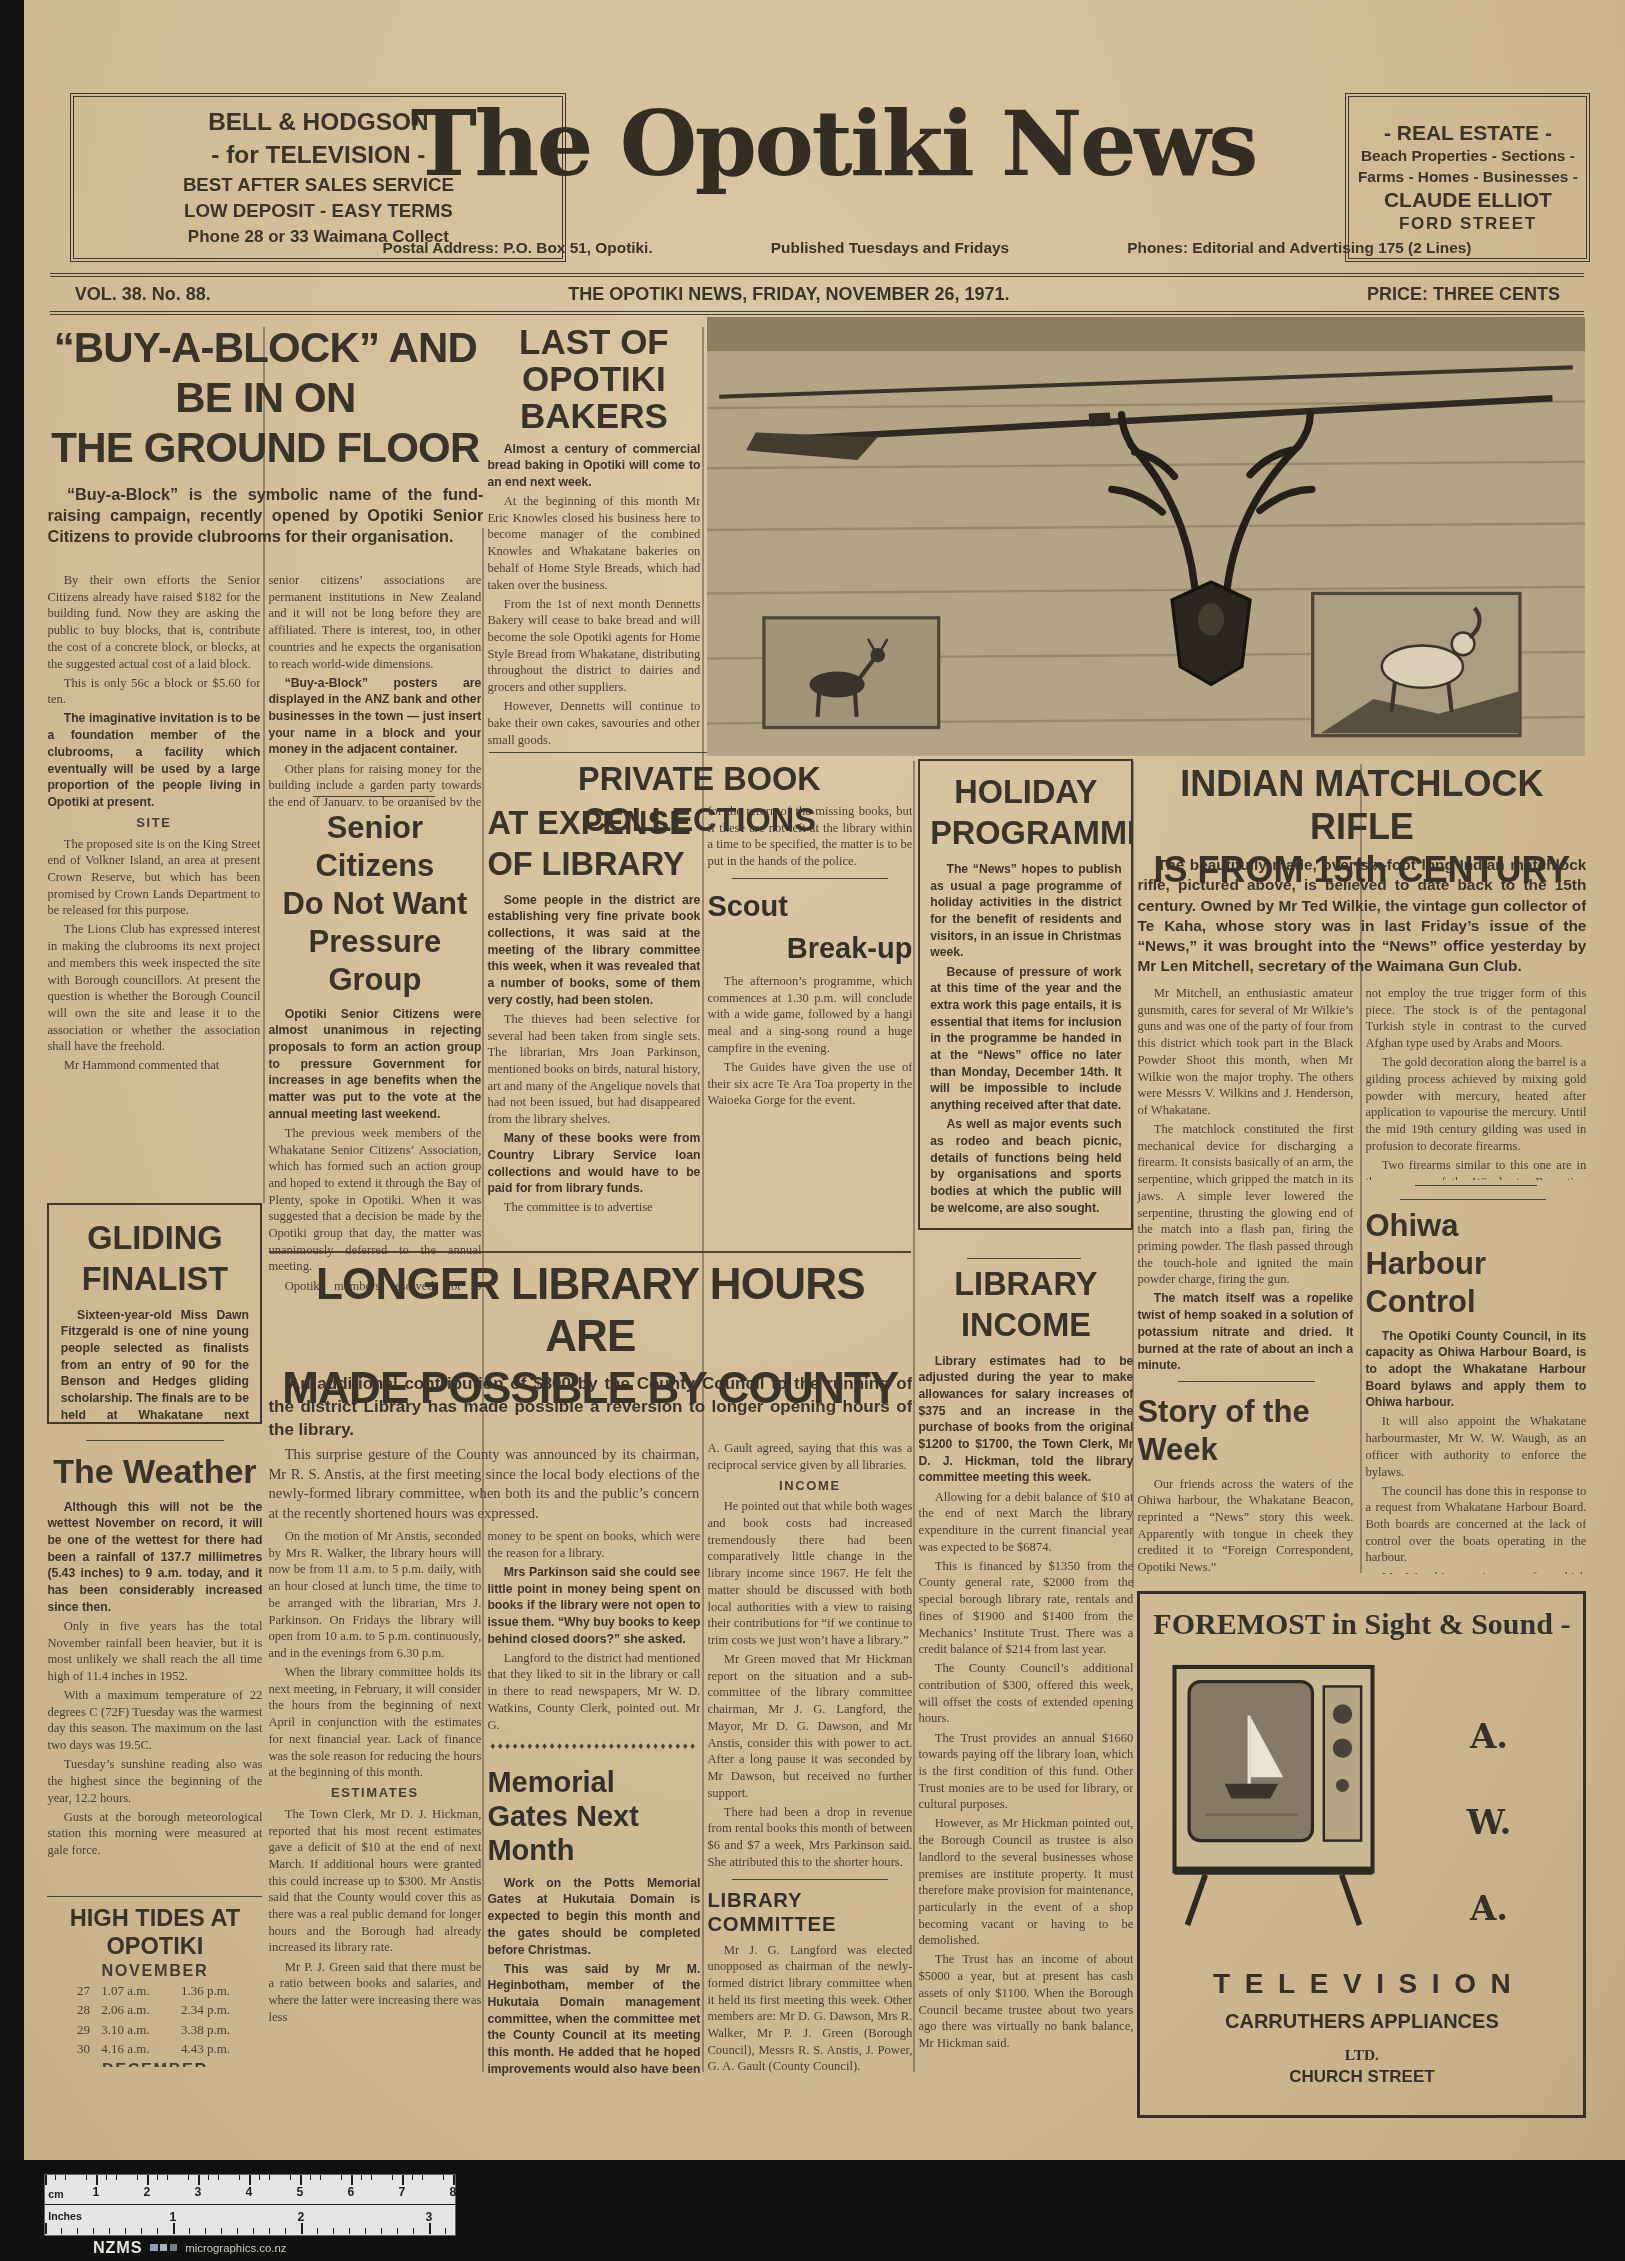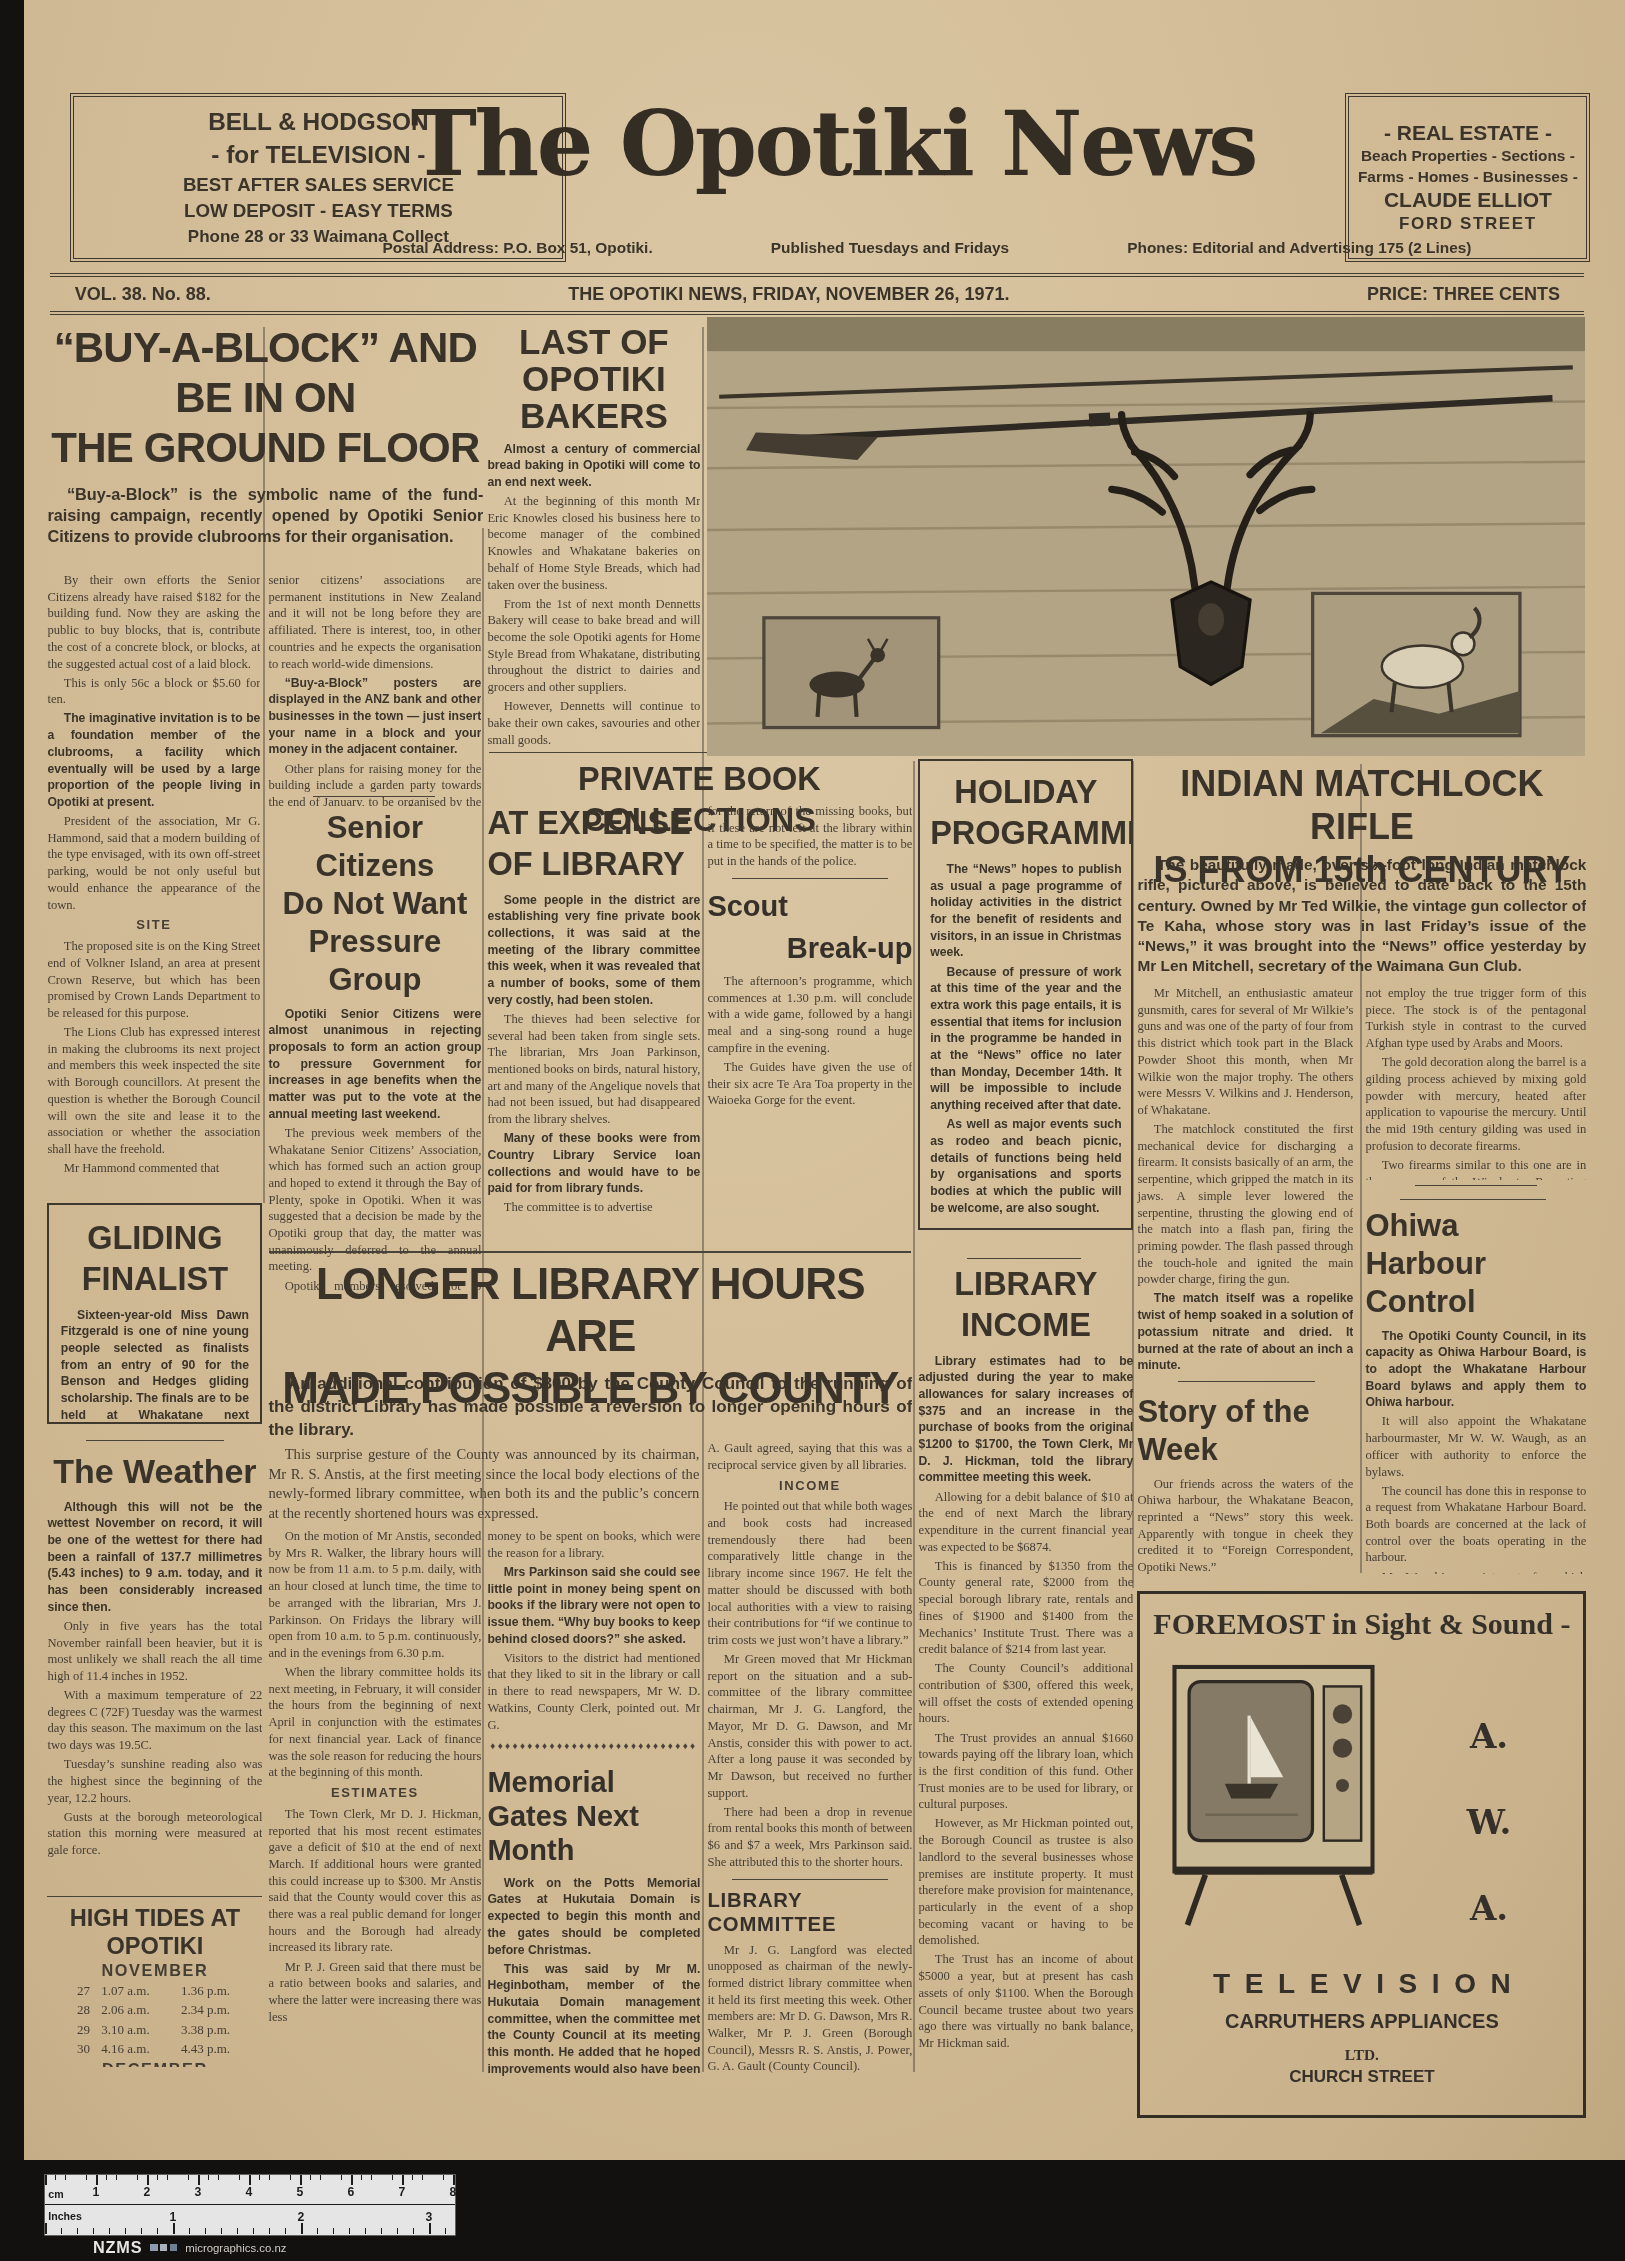--- a/index.html
+++ b/index.html
@@ -136,21 +136,20 @@
   <div class="abs hl hl52" style="left:23px;top:323px;width:436px;">
       <div class="hl-line">“BUY-A-BLOCK” AND</div>
       <div class="hl-line">BE IN ON</div>
       <div class="hl-line">THE GROUND FLOOR</div>
     </div>
   <p class="abs intro" style="left:23px;top:484px;width:436px;height:81px;overflow:hidden;">“Buy-a-Block” is the symbolic name of the fund-raising campaign, recently opened by Opotiki Senior Citizens to provide clubrooms for their organisation.</p>
   <div class="abs art" style="left:23px;top:572px;width:213px;height:639px;">
       <p class="bp">By their own efforts the Senior Citizens already have raised $182 for the building fund. Now they are asking the public to buy blocks, that is, contribute the cost of a concrete block, or blocks, at the suggested actual cost of a laid block.</p>
       <p class="bp">This is only 56c a block or $5.60 for ten.</p>
       <p class="bp bold">The imaginative invitation is to be a foundation member of the clubrooms, a facility which eventually will be used by a large proportion of the people living in Opotiki at present.</p>
-      <p class="bp">President of the association, Mr G. Hammond, said that a modern building of the type envisaged, with its own off-street parking, would be not only useful but would enhance the appearance of the town.</p>
       <p class="bp subhead">SITE</p>
       <p class="bp">The proposed site is on the King Street end of Volkner Island, an area at present Crown Reserve, but which has been promised by Crown Lands Department to be released for this purpose.</p>
       <p class="bp">The Lions Club has expressed interest in making the clubrooms its next project and members this week inspected the site with Borough councillors. At present the question is whether the Borough Council will own the site and lease it to the association or whether the association shall have the freehold.</p>
       <p class="bp">Mr Hammond commented that</p>
     </div>
   <div class="abs art" style="left:244px;top:572px;width:213px;height:234px;">
       <p class="bp noind">senior citizens’ associations are permanent institutions in New Zealand and it will not be long before they are affiliated. There is interest, too, in other countries and he expects the organisation to reach world-wide dimensions.</p>
       <p class="bp bold">“Buy-a-Block” posters are displayed in the ANZ bank and other businesses in the town — just insert your name in a block and your money in the adjacent container.</p>
       <p class="bp">Other plans for raising money for the building include a garden party towards the end of January, to be organised by the senior citizens themselves.</p>
     </div>
@@ -347,21 +346,21 @@
   <div class="abs art" style="left:244px;top:1528px;width:213px;height:549px;">
       <p class="bp">On the motion of Mr Anstis, seconded by Mrs R. Walker, the library hours will now be from 11 a.m. to 5 p.m. daily, with an hour closed at lunch time, the time to be arranged with the librarian, Mrs J. Parkinson. On Fridays the library will open from 10 a.m. to 5 p.m. continuously, and in the evenings from 6.30 p.m.</p>
       <p class="bp">When the library committee holds its next meeting, in February, it will consider the hours from the beginning of next April in conjunction with the estimates for next financial year. Lack of finance was the sole reason for reducing the hours at the beginning of this month.</p>
       <p class="bp subhead">ESTIMATES</p>
       <p class="bp">The Town Clerk, Mr D. J. Hickman, reported that his most recent estimates gave a deficit of $10 at the end of next March. If additional hours were granted this could increase up to $300. Mr Anstis said that the County would cover this as there was a real public demand for longer hours and the Borough had already increased its library rate.</p>
       <p class="bp">Mr P. J. Green said that there must be a ratio between books and salaries, and where the latter were increasing there was less</p>
     </div>
   <div class="abs art" style="left:463px;top:1528px;width:213px;height:549px;">
       <p class="bp noind">money to be spent on books, which were the reason for a library.</p>
       <p class="bp bold">Mrs Parkinson said she could see little point in money being spent on books if the library were not open to issue them. “Why buy books to keep behind closed doors?” she asked.</p>
-      <p class="bp">Visitors to the district had mentioned that they liked to sit in the library or call in there to read newspapers, Mr W. D. Watkins, County Clerk, pointed out. Mr G.</p>
+      <p class="bp">Langford to the district had mentioned that they liked to sit in the library or call in there to read newspapers, Mr W. D. Watkins, County Clerk, pointed out. Mr G.</p>
       <p class="bp diamonds">♦♦♦♦♦♦♦♦♦♦♦♦♦♦♦♦♦♦♦♦♦♦♦♦♦♦♦♦</p>
       <p class="bp h2">Memorial Gates Next Month</p>
       <p class="bp bold">Work on the Potts Memorial Gates at Hukutaia Domain is expected to begin this month and the gates should be completed before Christmas.</p>
       <p class="bp bold">This was said by Mr M. Heginbotham, member of the Hukutaia Domain management committee, when the committee met the County Council at its meeting this month. He added that he hoped improvements would also have been made to the road entrance to the domain by that time.</p>
     </div>
   <div class="abs art" style="left:683px;top:1440px;width:205px;height:637px;">
       <p class="bp noind">A. Gault agreed, saying that this was a reciprocal service given by all libraries.</p>
       <p class="bp subhead">INCOME</p>
       <p class="bp">He pointed out that while both wages and book costs had increased tremendously there had been comparatively little change in the library income since 1967. He felt the matter should be discussed with both local authorities with a view to raising their contributions for “if we continue to trim costs we just won’t have a library.”</p>
       <p class="bp">Mr Green moved that Mr Hickman report on the situation and a sub-committee of the library committee chairman, Mr J. G. Langford, the Mayor, Mr D. G. Dawson, and Mr Anstis, consider this with power to act. After a long pause it was seconded by Mr Dawson, but received no further support.</p>

